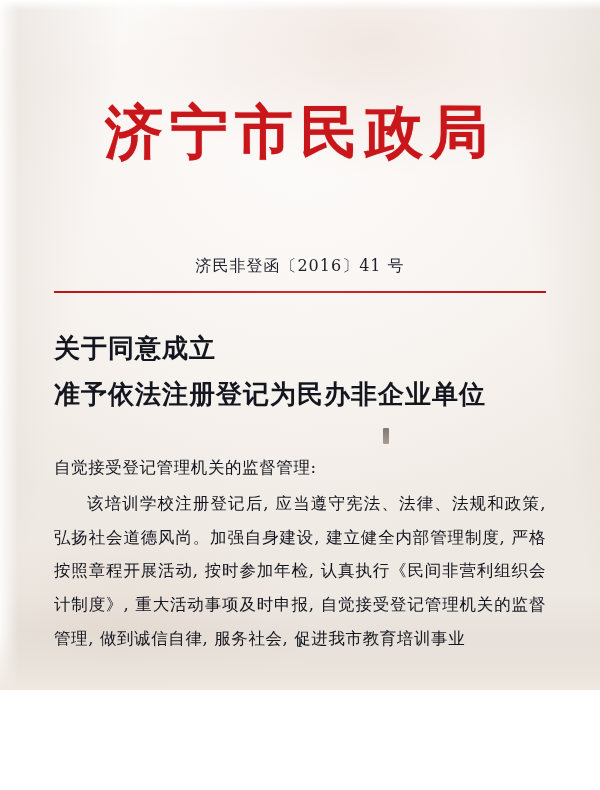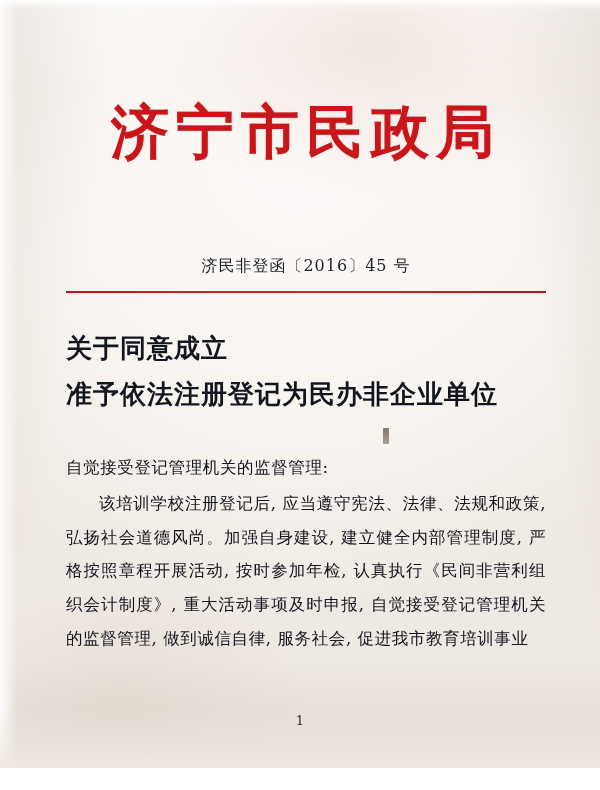--- a/index.html
+++ b/index.html
@@ -10,27 +10,26 @@
     width: 600px;
     height: 790px;
     overflow: hidden;
     font-family: "DejaVu Serif", "Liberation Serif", serif;
     background: #ffffff;
   }
 
   .page {
     position: relative;
     width: 600px;
-    height: 768px;
+    height: 690px;
     box-sizing: border-box;
     background:
       radial-gradient(ellipse 80% 60% at 50% 20%, #fdfbfa 0%, #f7f3ef 60%, #efe9e3 100%),
       linear-gradient(180deg, #fbf9f7 0%, #f5f0eb 55%, #ece5de 100%);
     overflow: hidden;
-    padding-left: 12px;
   }
 
   
   .paper-shade {
     position: absolute;
     inset: 0;
     pointer-events: none;
     background:
       linear-gradient(100deg, rgba(210,200,190,0.35) 0%, rgba(255,255,255,0) 18%),
       linear-gradient(260deg, rgba(200,190,180,0.30) 0%, rgba(255,255,255,0) 16%),
@@ -160,21 +159,21 @@
   <div class="paper-shade"></div>
   <div class="paper-shade2"></div>
   <div class="edge-top"></div>
   <div class="edge-left"></div>
   <div class="edge-bottom"></div>
 
   <div class="content">
 
     <div class="masthead">济宁市民政局</div>
 
-    <div class="doc-number">济民非登函〔2016〕45 号</div>
+    <div class="doc-number">济民非登函〔2016〕41 号</div>
 
     <hr class="red-rule">
 
     <div class="title-block">
       <div>关于同意成立</div>
       <div>准予依法注册登记为民办非企业单位</div>
     </div>
 
     <div class="body-block">
       <p>自觉接受登记管理机关的监督管理:</p>

